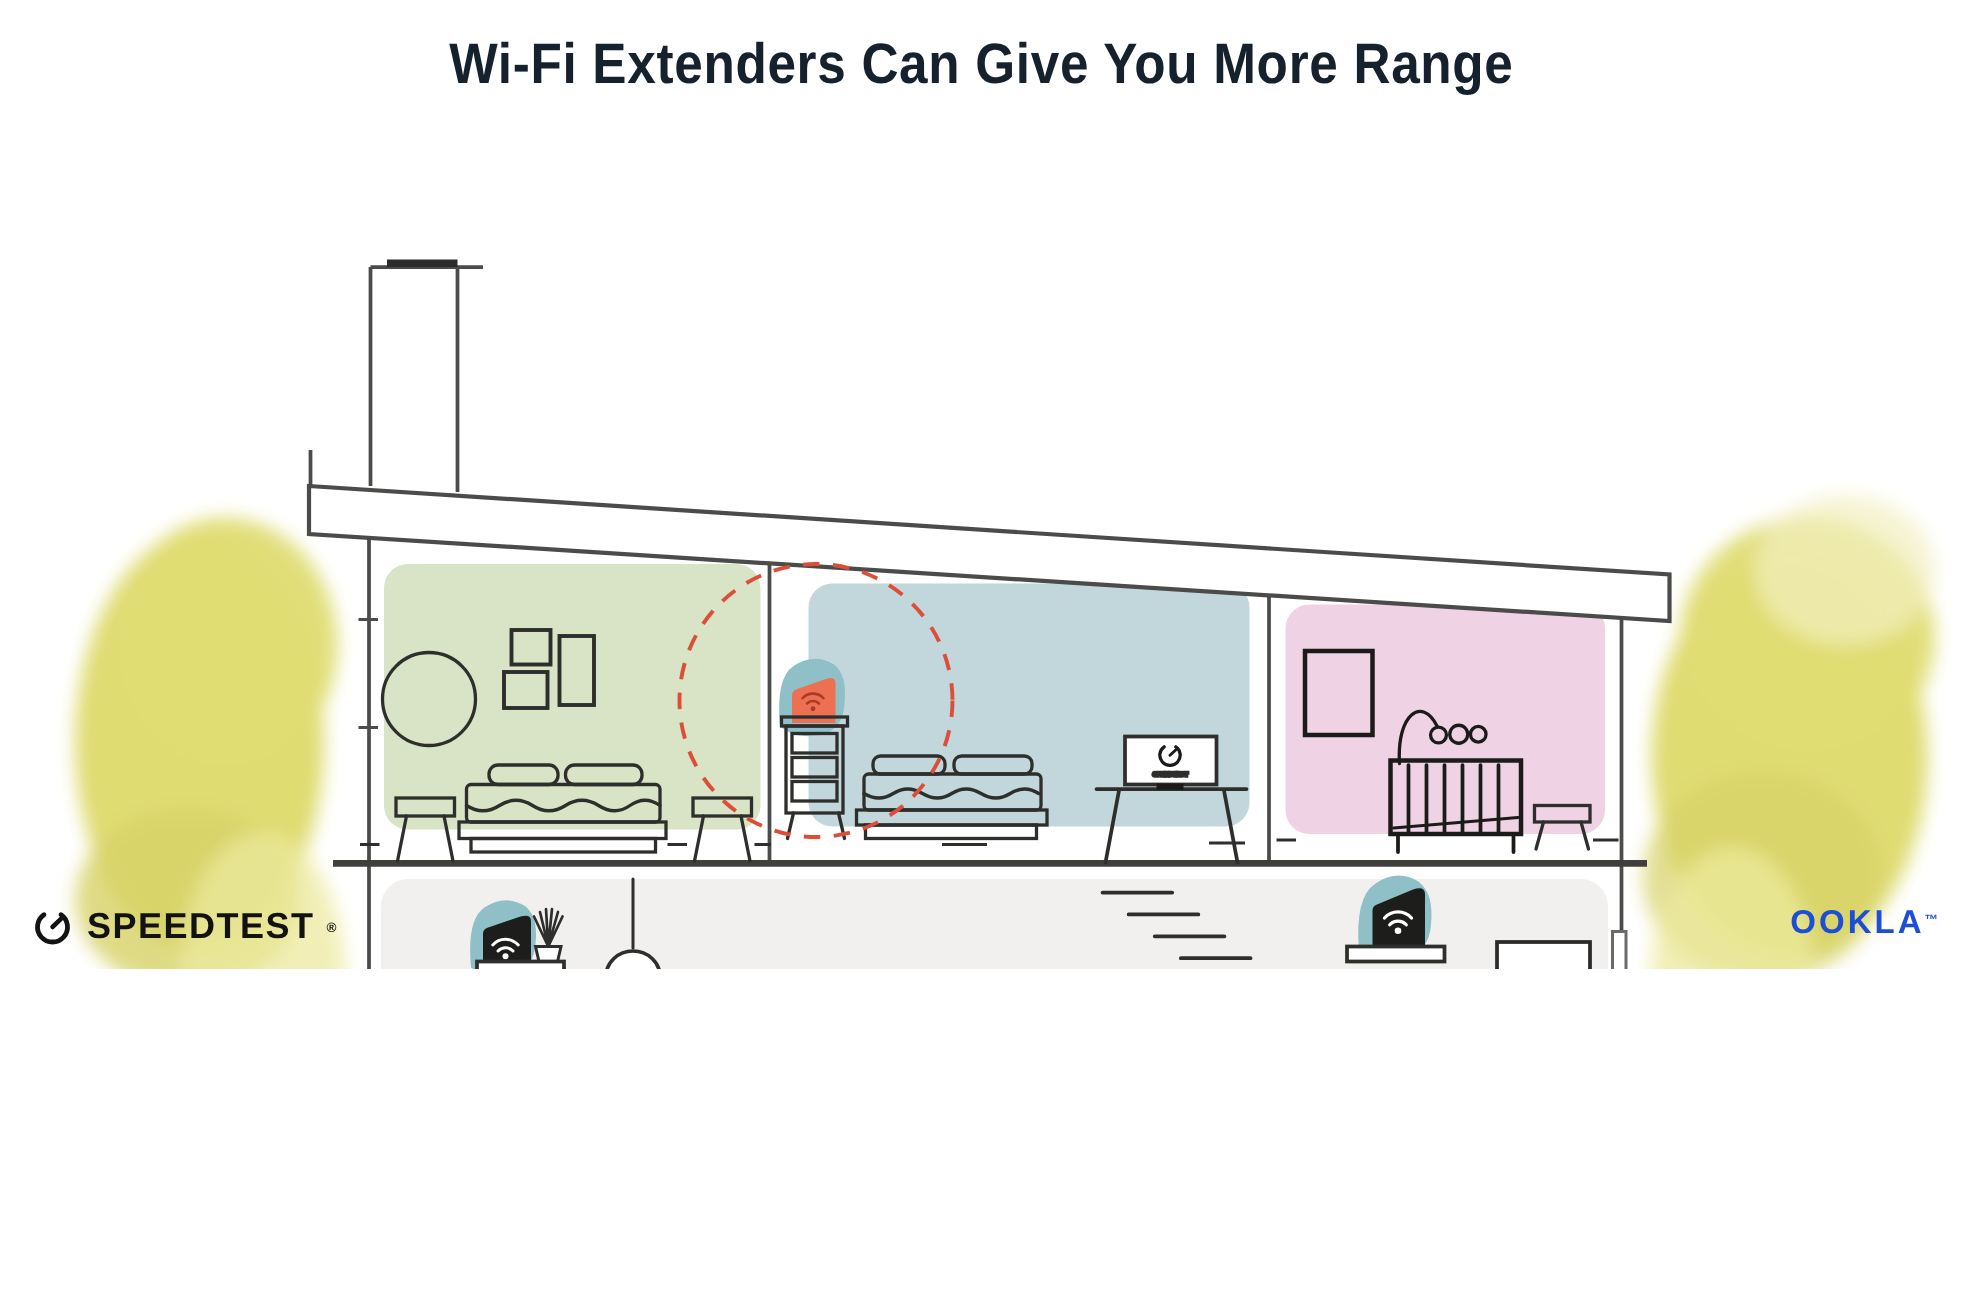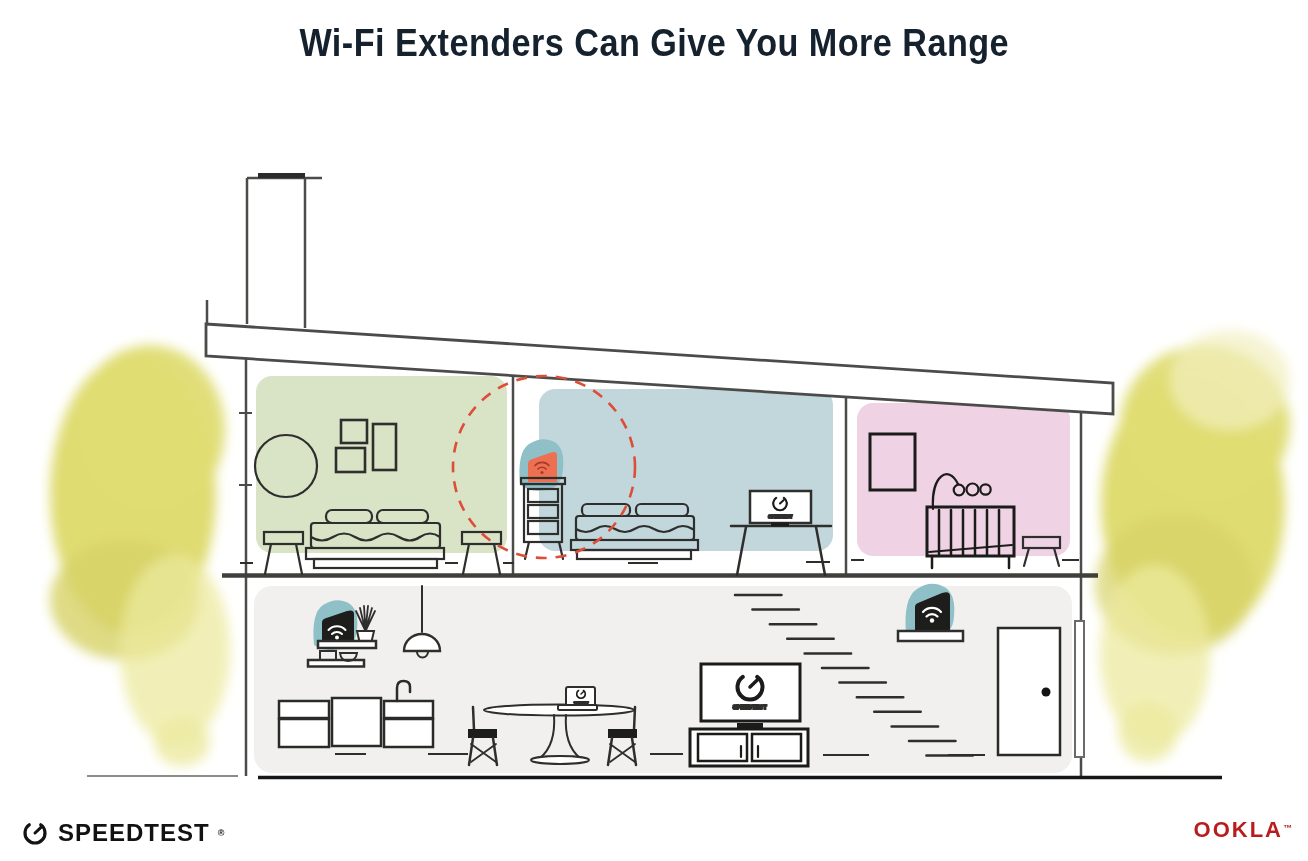--- a/index.html
+++ b/index.html
@@ -1,30 +1,30 @@
 <!DOCTYPE html>
 <html><head>
 <meta charset="utf-8">
 <style>
   html,body{margin:0;padding:0;background:#fff;}
-  .page{position:relative;width:1308px;height:861px;background:#fff;overflow:hidden;
+  .page{position:relative;width:1308px;height:646px;background:#fff;overflow:hidden;
         font-family:"Liberation Sans",sans-serif;}
   .header{position:absolute;top:22px;left:0;width:100%;text-align:center;color:#16212e;}
   .title{display:inline-block;white-space:nowrap;font-size:38px;font-weight:700;
          letter-spacing:.5px;transform:scaleX(.9);}
   .url{display:block;margin-top:1px;}
   .url > span{display:inline-block;white-space:nowrap;font-size:37px;font-weight:400;
          color:#1c2836;letter-spacing:.5px;transform:scaleX(.92);}
   svg.illustration{position:absolute;left:0;top:0;}
   svg text{font-family:"Liberation Sans",sans-serif;fill:#1d1d1b;font-weight:700;}
   .footer-left{position:absolute;left:20px;bottom:14px;display:flex;align-items:center;
                gap:8px;color:#121212;}
   .st-word{font-size:24px;font-weight:700;letter-spacing:1px;}
   .tm{font-size:9px;vertical-align:super;font-weight:700;}
-  .footer-right{position:absolute;right:16px;bottom:18px;color:#b91c1c;}
+  .footer-right{position:absolute;right:16px;bottom:18px;color:#1d4ed8;}
   .ookla-word{font-size:22px;font-weight:700;letter-spacing:2px;}
 </style>
 </head>
 <body>
 
 <div class="page">
 
   <div class="header">
     <div><span class="title">Wi-Fi Extenders Can Give You More Range</span></div>
   </div>

